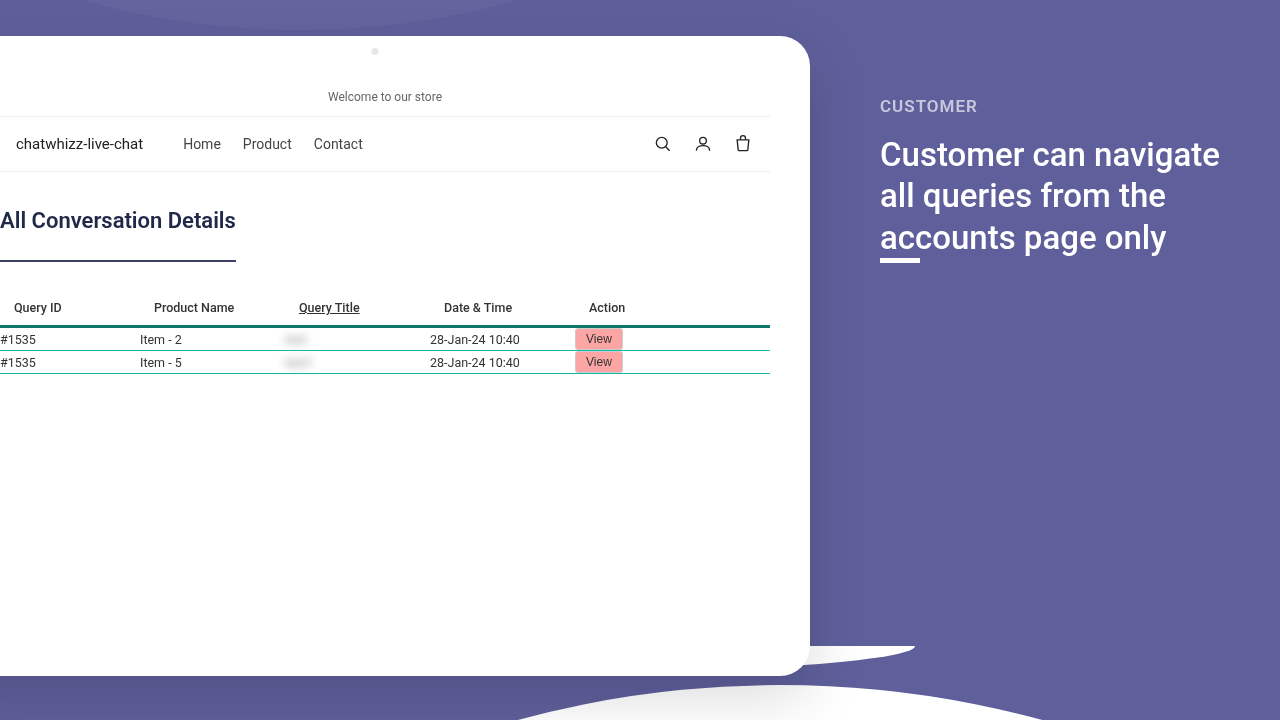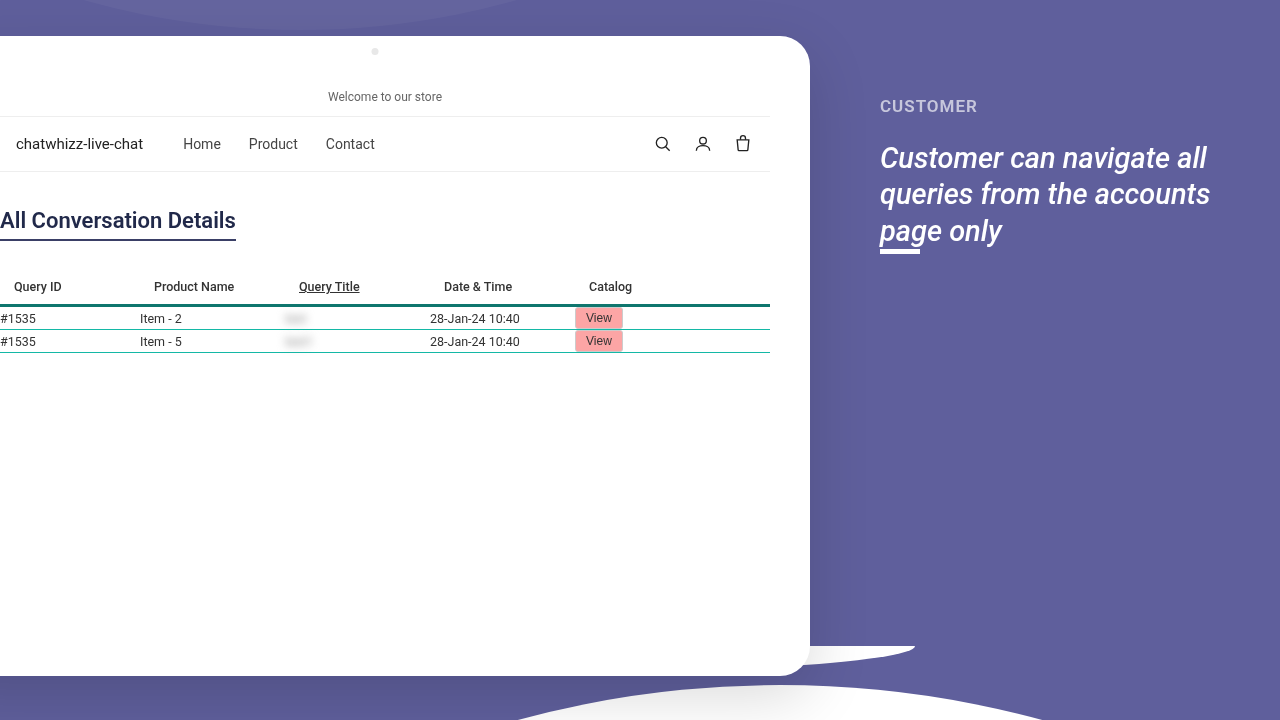--- a/index.html
+++ b/index.html
@@ -100,21 +100,21 @@
     border-bottom: 1px solid #eee;
   }
   .brand {
     font-size: 15px;
     color: #222;
     margin-right: 40px;
     white-space: nowrap;
   }
   .nav {
     display: flex;
-    gap: 28px;
+    gap: 22px;
   }
   .nav a {
     font-size: 14px;
     color: #444;
     text-decoration: none;
     cursor: pointer;
   }
   .icons {
     margin-left: auto;
     display: flex;
@@ -131,21 +131,21 @@
     color: #222;
   }
   .icon-btn svg { width: 20px; height: 20px; stroke: currentColor; fill: none; stroke-width: 1.6; }
 
   .page-heading {
     margin-top: 36px;
     font-size: 22px;
     font-weight: 600;
     color: #21294a;
     display: inline-block;
-    padding-bottom: 6px;
+    padding-bottom: 27px;
     border-bottom: 2px solid #3a3f66;
   }
 
   .tbl {
     margin-top: 28px;
     width: 100%;
     border-collapse: collapse;
     font-size: 12.5px;
     color: #333;
   }
@@ -184,27 +184,26 @@
     left: 880px;
     right: 60px;
     color: #fff;
     z-index: 3;
   }
   .promo .eyebrow {
     font-size: 17px;
     letter-spacing: 1px;
     font-weight: 600;
     color: rgba(255,255,255,0.65);
-    margin-bottom: 24px;
+    margin-bottom: 18px;
   }
   .promo h1 {
-    font-size: 29px;
+    font-size: 33px;
     line-height: 1.25;
     font-weight: 500;
-    font-style: italic;
   }
   .promo .dash {
     width: 40px;
     height: 5px;
     background: #fff;
   }
 
   
   .col-id    { width: 140px; }
   .col-prod  { width: 145px; }
@@ -255,21 +254,21 @@
 
     <h2 class="page-heading">All Conversation Details</h2>
 
     <table class="tbl">
       <thead>
         <tr>
           <th class="col-id">Query ID</th>
           <th class="col-prod">Product Name</th>
           <th class="col-title">Query Title</th>
           <th class="col-date">Date &amp; Time</th>
-          <th class="col-act">Catalog</th>
+          <th class="col-act">Action</th>
         </tr>
       </thead>
       <tbody>
         <tr>
           <td>#1535</td>
           <td>Item - 2</td>
           <td><span class="blurred">test</span></td>
           <td>28-Jan-24 10:40</td>
           <td><button class="view-btn">View</button></td>
         </tr>

